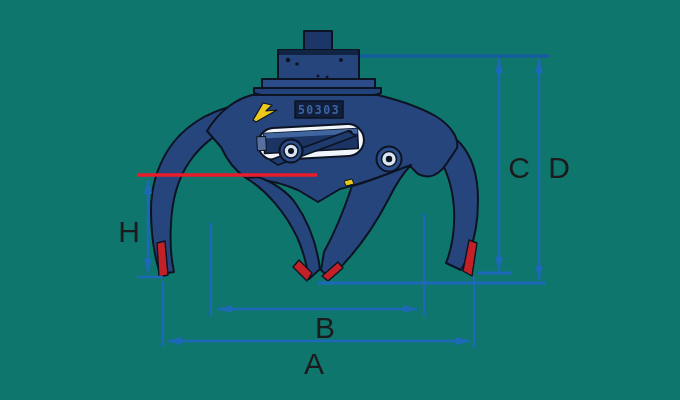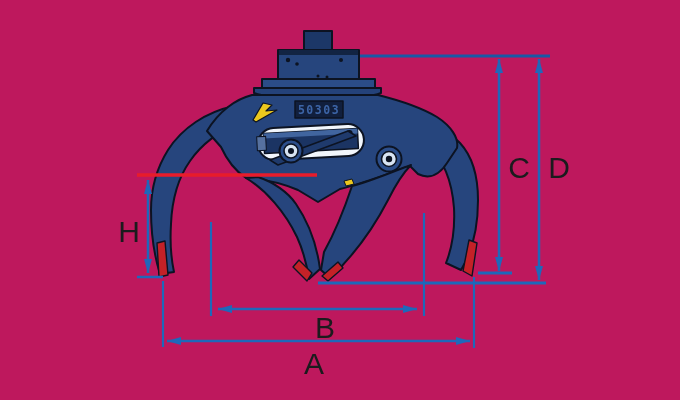--- a/index.html
+++ b/index.html
@@ -1,19 +1,19 @@
 <!DOCTYPE html>
 <html><head>
 <meta charset="utf-8">
 <style>
   html,body{margin:0;padding:0;}
   .stage{
     position:relative;
     width:680px;height:400px;
-    background:#be185d;
+    background:#0f766e;
     overflow:hidden;
     font-family:"Liberation Sans", sans-serif;
   }
   svg{display:block;}
   text.dim-label{
     font-family:"Liberation Sans", sans-serif;
     font-size:30px;
     fill:#1b1b1d;
   }
   text.plate-label{

